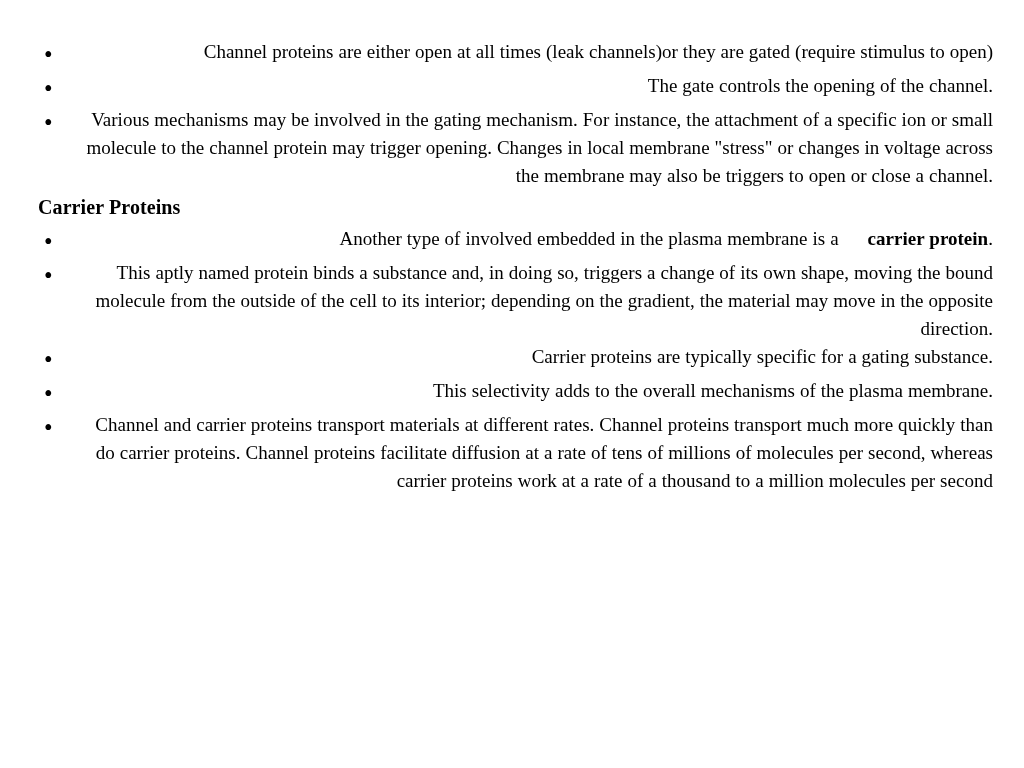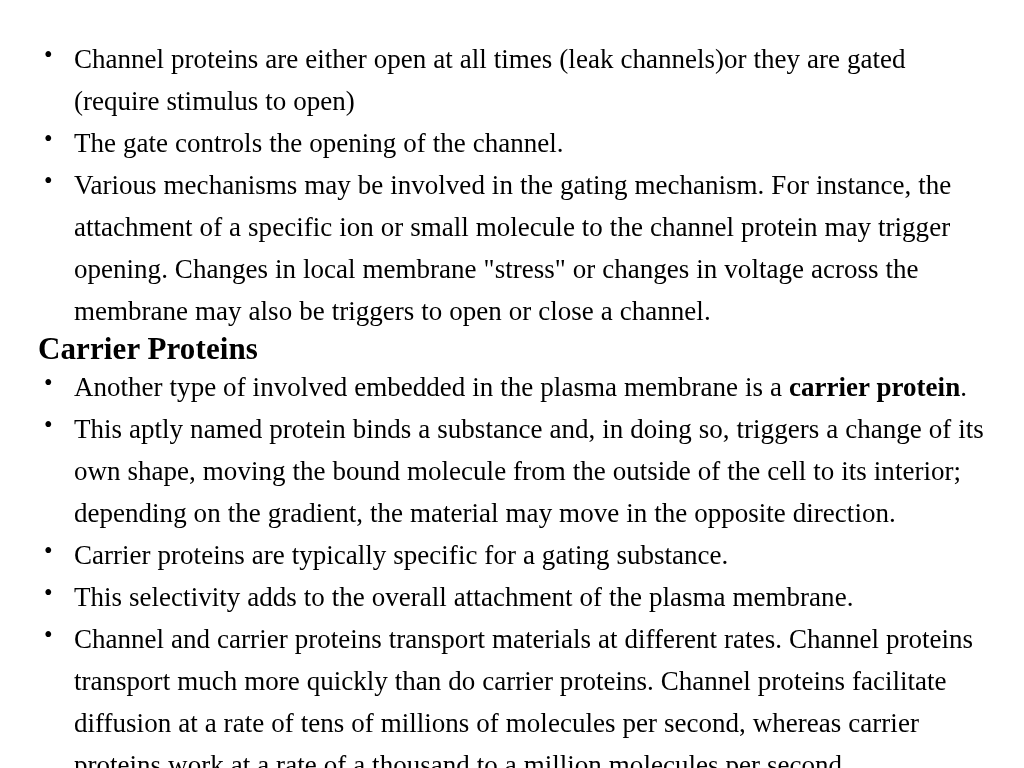--- a/index.html
+++ b/index.html
@@ -23,21 +23,21 @@
     box-sizing: border-box;
     padding: 30px 32px 0 38px;
   }
 
   .content {
     width: 955px;
   }
 
   
   .heading {
-    font-size: 31px;
+    font-size: 20px;
     font-weight: bold;
     line-height: 34.2px;
     letter-spacing: 0.1px;
     margin: 0;
     padding: 0;
     text-align: left;
     white-space: nowrap;
   }
 
   
@@ -54,29 +54,30 @@
     font-size: 24.5px;
     line-height: 34.2px;
     text-align: left;
     padding-left: 6px;
     box-sizing: border-box;
     user-select: none;
   }
 
   .bullet-text {
     flex: 1 1 auto;
-    font-size: 27px;
-    line-height: 42px;
-    text-align: left;
+    font-size: 19px;
+    line-height: 28px;
+    text-align: right;
     letter-spacing: 0.02px;
     word-spacing: 0.2px;
   }
 
   .bullet-text b {
     font-weight: bold;
+    margin-left: 24px;
   }
 
   
   .content > :first-child {
     margin-top: 8px;
   }
 </style>
 </head>
 <body style="background: rgb(255, 255, 255); color: rgb(0, 0, 0);">
 
@@ -102,20 +103,20 @@
       <div class="bullet-row">
         <span class="bullet-mark">•</span>
         <span class="bullet-text">This aptly named protein binds a substance and, in doing so, triggers a change of its own shape, moving the bound molecule from the outside of the cell to its interior; depending on the gradient, the material may move in the opposite direction.</span>
       </div>
       <div class="bullet-row">
         <span class="bullet-mark">•</span>
         <span class="bullet-text">Carrier proteins are typically specific for a gating substance.</span>
       </div>
       <div class="bullet-row">
         <span class="bullet-mark">•</span>
-        <span class="bullet-text">This selectivity adds to the overall attachment of the plasma membrane.</span>
+        <span class="bullet-text">This selectivity adds to the overall mechanisms of the plasma membrane.</span>
       </div>
       <div class="bullet-row">
         <span class="bullet-mark">•</span>
         <span class="bullet-text">Channel and carrier proteins transport materials at different rates. Channel proteins transport much more quickly than do carrier proteins. Channel proteins facilitate diffusion at a rate of tens of millions of molecules per second, whereas carrier proteins work at a rate of a thousand to a million molecules per second</span>
       </div>
     </div>
 </div>
 
 </body></html>

